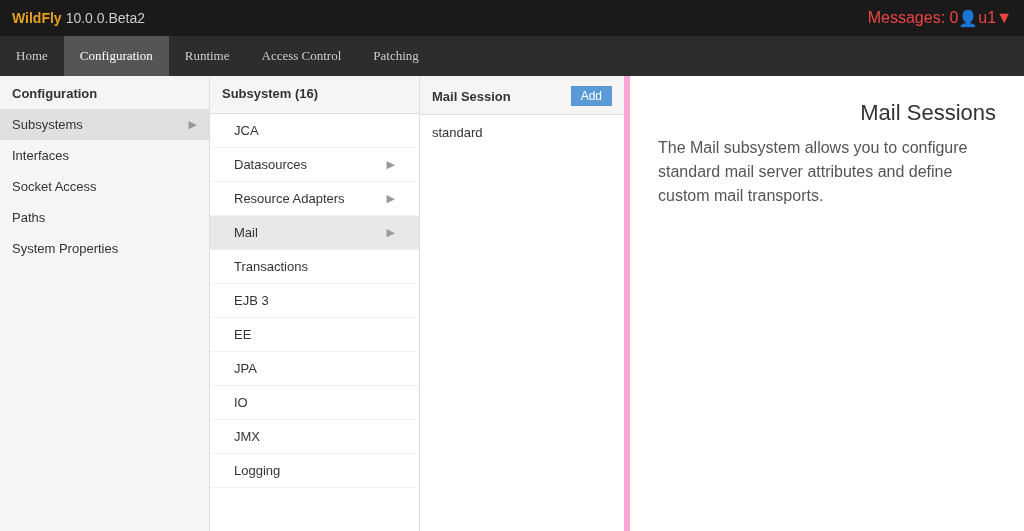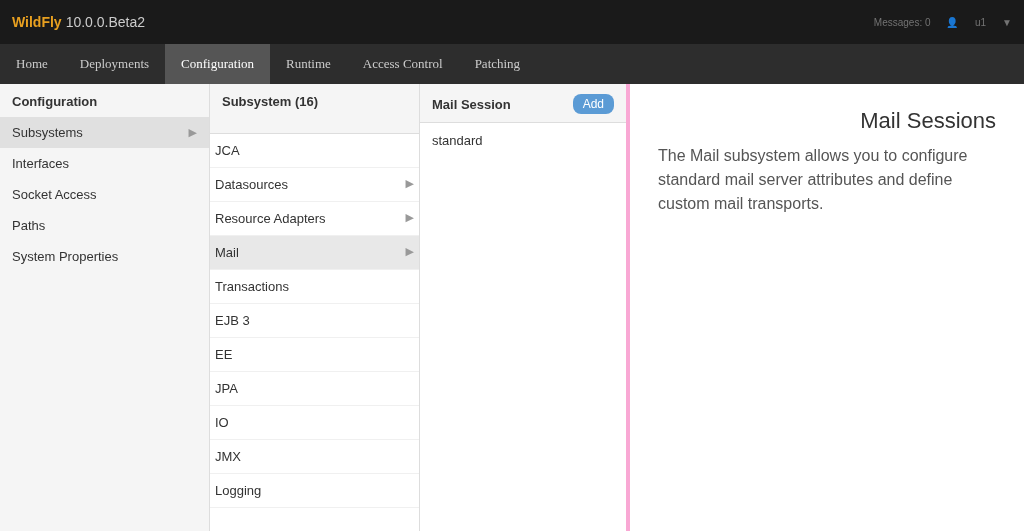--- a/index.html
+++ b/index.html
@@ -2,30 +2,30 @@
 <html><head>
   <meta charset="utf-8">
   <style>
     * { margin: 0; padding: 0; box-sizing: border-box; }
     body { font-family: Arial, sans-serif; font-size: 13px; background: #fff; width: 1024px; height: 531px; overflow: hidden; }
 
     
     .topbar {
       background: #1a1a1a;
       color: #fff;
-      height: 44px;
+      height: 36px;
       display: flex;
       align-items: center;
       padding: 0 12px;
       justify-content: space-between;
     }
     .topbar-left { display: flex; align-items: center; gap: 8px; }
     .topbar-brand { font-weight: bold; font-size: 14px; }
     .topbar-brand span { color: #e8a020; }
-    .topbar-right { display: flex; align-items: center; gap: 16px; color: #737373; font-size: 10px; }
+    .topbar-right { display: flex; align-items: center; gap: 0; color: #ef4444; font-size: 16px; }
 
     
     .navbar {
       background: #2d2d2d;
       height: 40px;
       display: flex;
       align-items: stretch;
       font-family: Liberation Serif, serif;
     }
     .nav-item {
@@ -74,64 +74,64 @@
 
     
     .subsystem-panel {
       width: 210px;
       background: #fff;
       border-right: 1px solid #ddd;
       overflow-y: auto;
       flex-shrink: 0;
     }
     .subsystem-header {
-      padding: 10px 12px 24px;
+      padding: 10px 12px 12px;
       font-weight: bold;
       font-size: 13px;
       color: #333;
       background: #f5f5f5;
       border-bottom: 1px solid #ddd;
     }
     .subsystem-item {
-      padding: 9px 5px;
-      cursor: pointer;
-      color: #333;
-      display: flex;
-      align-items: flex-start;
+      padding: 9px 24px;
+      cursor: pointer;
+      color: #333;
+      display: flex;
+      align-items: center;
       justify-content: space-between;
       font-size: 13px;
       border-bottom: 1px solid #f0f0f0;
     }
     .subsystem-item.active { background: #e8e8e8; }
 
     
     .mail-panel {
       width: 210px;
       background: #fff;
-      border-right: 4px solid #f9a8d4;
+      border-right: 6px solid #f9a8d4;
       overflow-y: auto;
       flex-shrink: 0;
     }
     .mail-header {
       padding: 10px 12px 8px;
       font-weight: bold;
       font-size: 13px;
       color: #333;
       background: #f5f5f5;
       border-bottom: 1px solid #ddd;
       display: flex;
       align-items: center;
       justify-content: space-between;
     }
     .add-btn {
       background: #5b9bd5;
       color: #fff;
       border: none;
       padding: 3px 10px;
-      border-radius: 8px;
+      border-radius: 0;
       cursor: pointer;
       font-size: 12px;
     }
     .mail-item {
       padding: 10px 12px;
       cursor: pointer;
       font-size: 13px;
     }
     .mail-item-name { color: #333; font-weight: 500; }
     .mail-item-path { color: #777; font-size: 11px; margin-top: 2px; }
@@ -174,21 +174,20 @@
   <div class="topbar-right">
     <span>Messages: 0</span>
     <span>👤</span>
     <span>u1</span>
     <span>▼</span>
   </div>
 </div>
 
 <div class="navbar">
   <div class="nav-item">Home</div>
-  <div class="nav-item">Deployments</div>
   <div class="nav-item active">Configuration</div>
   <div class="nav-item">Runtime</div>
   <div class="nav-item">Access Control</div>
   <div class="nav-item">Patching</div>
 </div>
 
 <div class="main-layout">
 
   <div class="sidebar">
     <div class="sidebar-header">Configuration</div>

